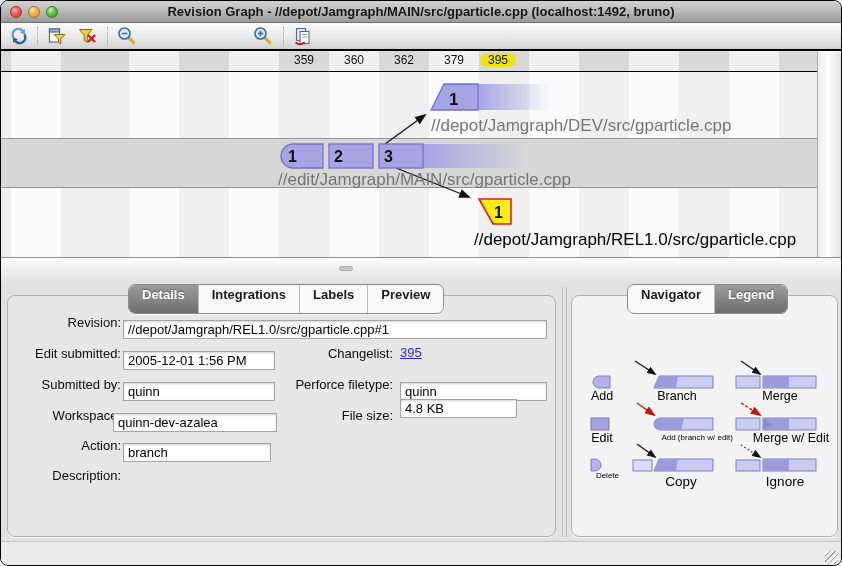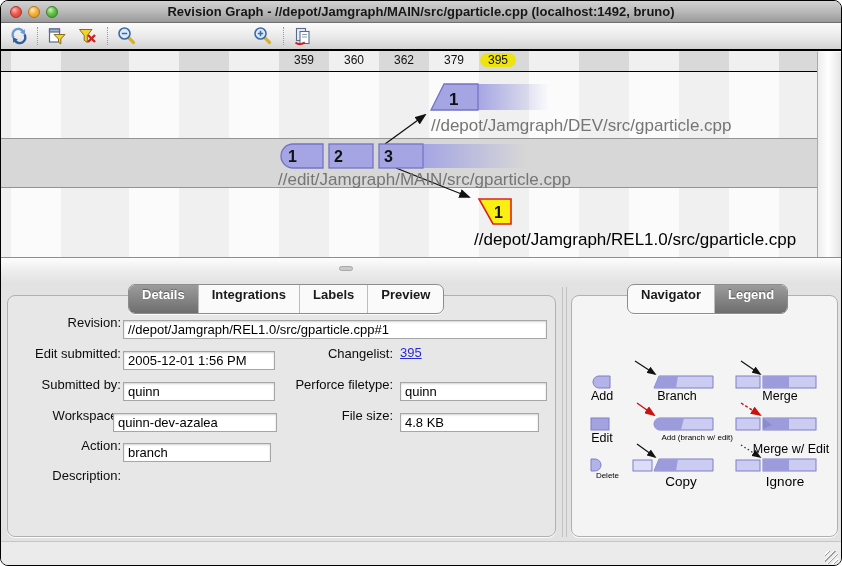--- a/index.html
+++ b/index.html
@@ -274,21 +274,21 @@
     <span class="link" style="position:absolute;left:399px;top:62px">395</span>
 
     <div class="fld-label" style="left:10px;top:94px;width:110px">Submitted by:</div>
     <div class="fld" style="left:122px;top:91px;width:152px">quinn</div>
     <div class="fld-label" style="left:270px;top:94px;width:122px">Perforce filetype:</div>
     <div class="fld" style="left:399px;top:91px;width:147px">quinn</div>
 
     <div class="fld-label" style="left:10px;top:125px;width:110px">Workspace:</div>
     <div class="fld" style="left:112px;top:122px;width:164px">quinn-dev-azalea</div>
     <div class="fld-label" style="left:270px;top:125px;width:122px">File size:</div>
-    <div class="fld" style="left:399px;top:122px;width:139px">4.8 KB</div>
+    <div class="fld" style="left:399px;top:108px;width:117px">4.8 KB</div>
 
     <div class="fld-label" style="left:10px;top:155px;width:110px">Action:</div>
     <div class="fld" style="left:122px;top:152px;width:148px">branch</div>
 
     <div class="fld-label" style="left:10px;top:185px;width:110px">Description:</div>
 
     <svg class="legend-svg" viewBox="0 0 267 242">
       <defs>
         <marker id="lgB" markerWidth="8" markerHeight="6" refX="6.5" refY="3" orient="auto">
             <polygon points="0,0 8,3 0,6" fill="#111"></polygon>
@@ -326,21 +326,21 @@
       <rect x="192" y="164" width="53" height="12" fill="#ccccf2" stroke="#7f7fc8"></rect>
       <rect x="192" y="164" width="26" height="12" fill="#9c9cdc"></rect>
       <line x1="170" y1="150" x2="189" y2="162" stroke="#222" stroke-width="1.2" stroke-dasharray="1.5,2.5" marker-end="url(#lgB)"></line>
     </svg>
 
     <div class="lg-label" style="left:576px;top:106px;width:50px">Add</div>
     <div class="lg-label" style="left:646px;top:106px;width:60px">Branch</div>
     <div class="lg-label" style="left:748px;top:106px;width:62px">Merge</div>
     <div class="lg-label" style="left:576px;top:148px;width:50px">Edit</div>
     <div class="lg-label small" style="left:636px;top:150px;width:96px">Add (branch w/ edit)</div>
-    <div class="lg-label" style="left:740px;top:159px;width:100px">Merge w/ Edit</div>
+    <div class="lg-label" style="left:740px;top:148px;width:100px">Merge w/ Edit</div>
     <div class="lg-label small" style="left:578px;top:188px;width:40px">Delete</div>
     <div class="lg-label" style="left:650px;top:191px;width:60px;font-size:13.5px">Copy</div>
     <div class="lg-label" style="left:752px;top:191px;width:64px;font-size:13.5px">Ignore</div>
   </div>
 
   <div class="footer">
     <div class="resize-grip"></div>
   </div>
 
 </div>

